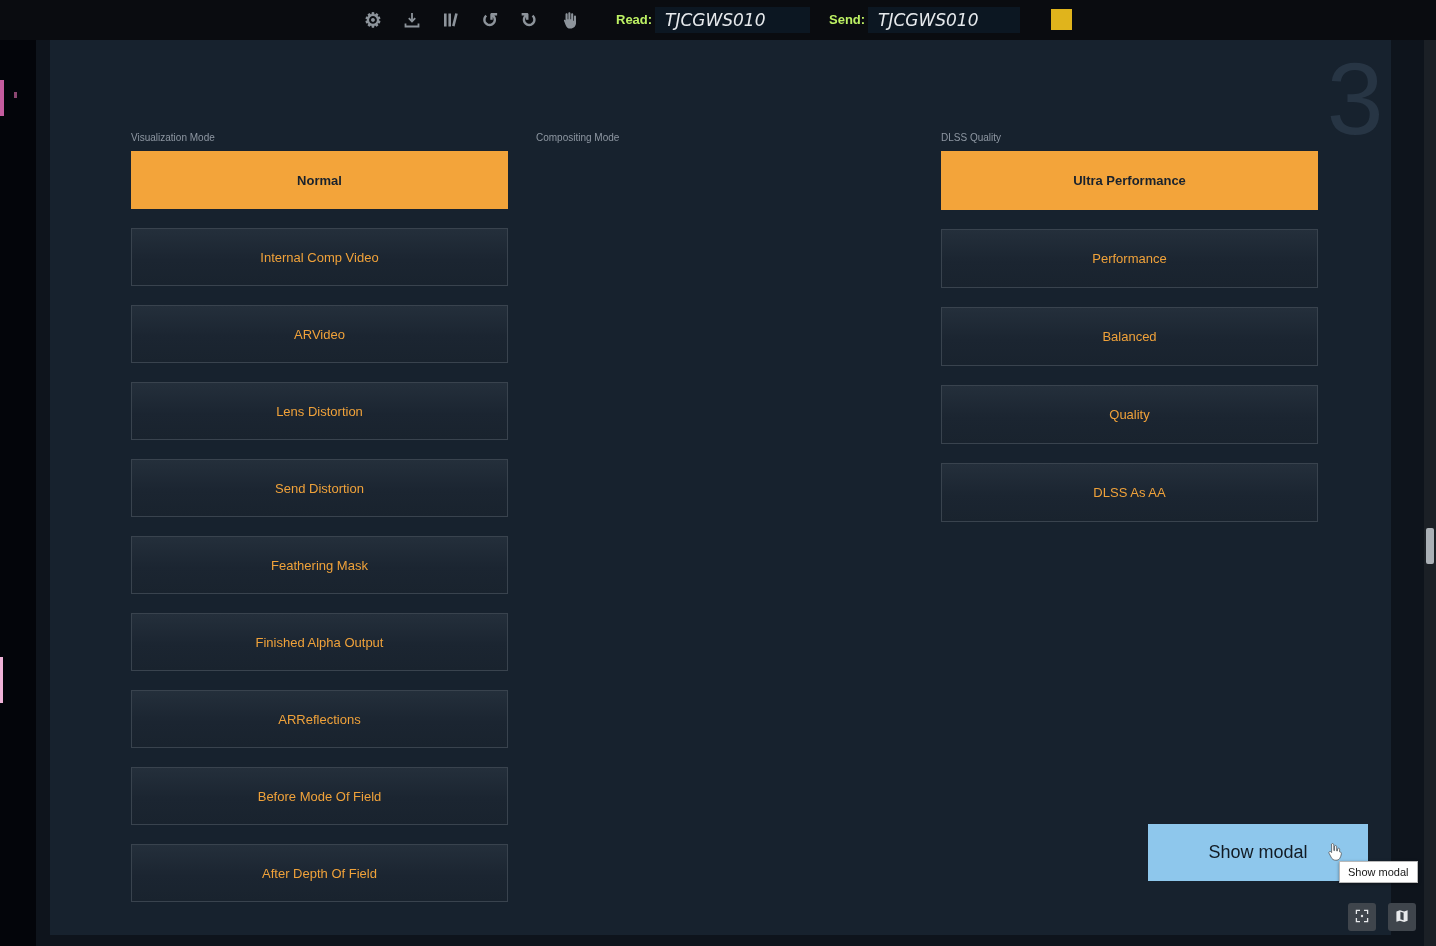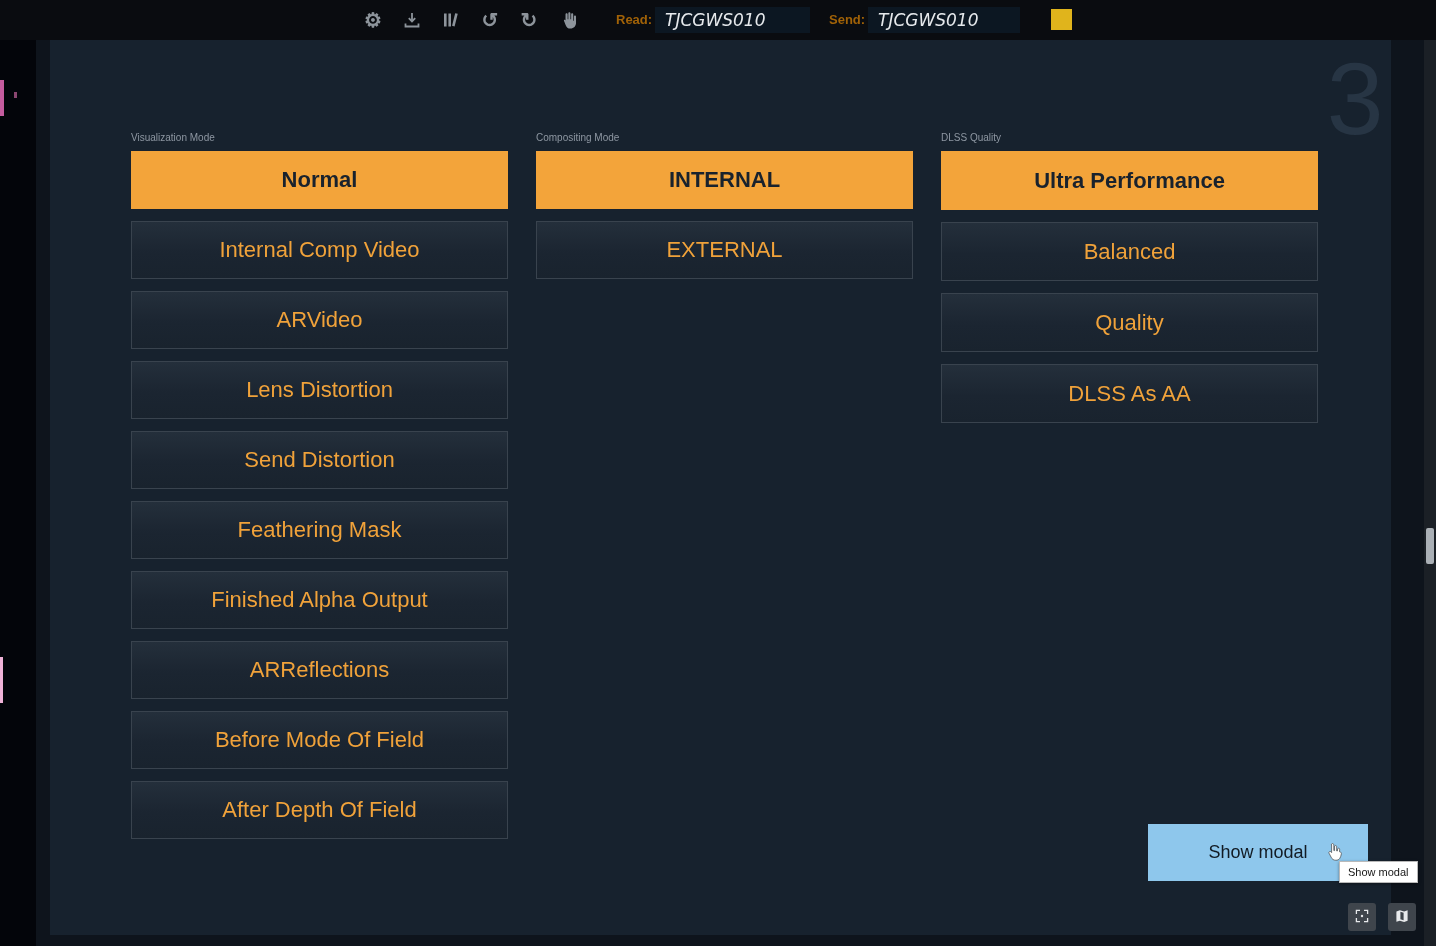--- a/index.html
+++ b/index.html
@@ -6,21 +6,21 @@
   html,body { width:1436px; height:946px; background:#0e141c; overflow:hidden;
               font-family:"Liberation Sans", sans-serif; }
   .page { position:relative; width:1436px; height:946px; background:#0e141c; }
 
   
   .topbar { position:absolute; left:0; top:0; width:1436px; height:40px; background:#0a0c10; z-index:30; }
   .tb-icons { position:absolute; left:362px; top:0; height:40px; display:flex; align-items:center; gap:17px; }
   .tbi { width:22px; height:22px; display:flex; align-items:center; justify-content:center;
          color:#8d949b; cursor:pointer; }
   .tbi.glyph { font-size:20px; font-weight:bold; line-height:1; }
-  .tb-label { position:absolute; top:12px; color:#a16207; font-size:13px; font-weight:600; }
+  .tb-label { position:absolute; top:12px; color:#bef264; font-size:13px; font-weight:600; }
   .tb-label.read { left:616px; }
   .tb-label.send { left:829px; }
   .tb-input { position:absolute; top:7px; height:26px; background:#0c1722; border:none; outline:none;
               color:#e6e9ec; font-style:italic; font-size:17px; padding:0 10px;
               font-family:"DejaVu Sans", sans-serif; }
   .tb-input.read { left:655px; width:155px; }
   .tb-input.send { left:868px; width:152px; }
   .status-square { position:absolute; left:1051px; top:9px; width:21px; height:21px; background:#e0b41c; }
 
   
@@ -35,22 +35,22 @@
   
   .main-panel { position:absolute; left:50px; top:40px; width:1341px; height:895px; background:#17222e; }
   .watermark { position:absolute; left:1300px; top:48px; width:110px; font-size:102px; font-weight:200;
                color:#273544; line-height:1; text-align:center; user-select:none; }
 
   .col-label { position:absolute; top:132px; width:377px; color:#8e97a2; font-size:10px; font-weight:400; }
   .lbl1 { left:131px; } .lbl2 { left:536px; } .lbl3 { left:941px; }
   .col { position:absolute; top:151px; width:377px; }
   .col1 { left:131px; } .col2 { left:536px; } .col3 { left:941px; }
 
-  .btn { height:58px; margin-bottom:12px; display:flex; align-items:center; justify-content:center;
-         font-size:22px; color:#f0a23a; cursor:pointer;
+  .btn { height:58px; margin-bottom:19px; display:flex; align-items:center; justify-content:center;
+         font-size:13px; color:#f0a23a; cursor:pointer;
          background:linear-gradient(180deg,#242f3b 0%,#1b2531 55%,#19232e 100%);
          border:1px solid #39434e; }
   .col3 .btn { height:59px; }
   .btn.selected { background:#f3a43a; border-color:#f3a43a; color:#19222d; font-weight:600; }
 
   
   .show-modal { position:absolute; left:1148px; top:824px; width:220px; height:57px; border:none;
                 background:#8ec7ec; color:#121b24; font-size:18px; cursor:pointer;
                 font-family:"Liberation Sans", sans-serif; }
   .tooltip { position:absolute; left:1339px; top:861px; background:#ffffff; color:#161616;
@@ -124,27 +124,24 @@
     <div class="btn">ARVideo</div>
     <div class="btn">Lens Distortion</div>
     <div class="btn">Send Distortion</div>
     <div class="btn">Feathering Mask</div>
     <div class="btn">Finished Alpha Output</div>
     <div class="btn">ARReflections</div>
     <div class="btn">Before Mode Of Field</div>
     <div class="btn">After Depth Of Field</div>
   </div>
 
-  <div class="col col2">
-    <div class="btn selected">INTERNAL</div>
-    <div class="btn">EXTERNAL</div>
-  </div>
 
   <div class="col col3">
     <div class="btn selected">Ultra Performance</div>
+    <div class="btn">Performance</div>
     <div class="btn">Balanced</div>
     <div class="btn">Quality</div>
     <div class="btn">DLSS As AA</div>
   </div>
 
   <button class="show-modal">Show modal</button>
   <div class="tooltip">Show modal</div>
   <div class="cursor">
     <svg viewBox="0 0 24 24" width="24" height="24">
       <path d="M9.3 4.8c0-.7.55-1.25 1.25-1.25S11.8 4.1 11.8 4.8v5.7l.75.1V6.1c.5-.9 2.1-.7 2.1.5v4.3l.7.15.3-2.3c.5-.9 2-.6 2 .5l-.1 2.5.65.2c.8.25 1.3 1 1.15 1.9-.3 1.7-.75 3.3-1.55 4.5-.85 1.3-2.1 1.9-3.9 1.9-2.5 0-3.8-1.1-4.8-3.1l-2.1-4c-.4-.75.1-1.6.95-1.65.45-.05.9.15 1.2.5l.45.55V4.8z" fill="#ffffff" stroke="#444444" stroke-width="0.7"></path>

